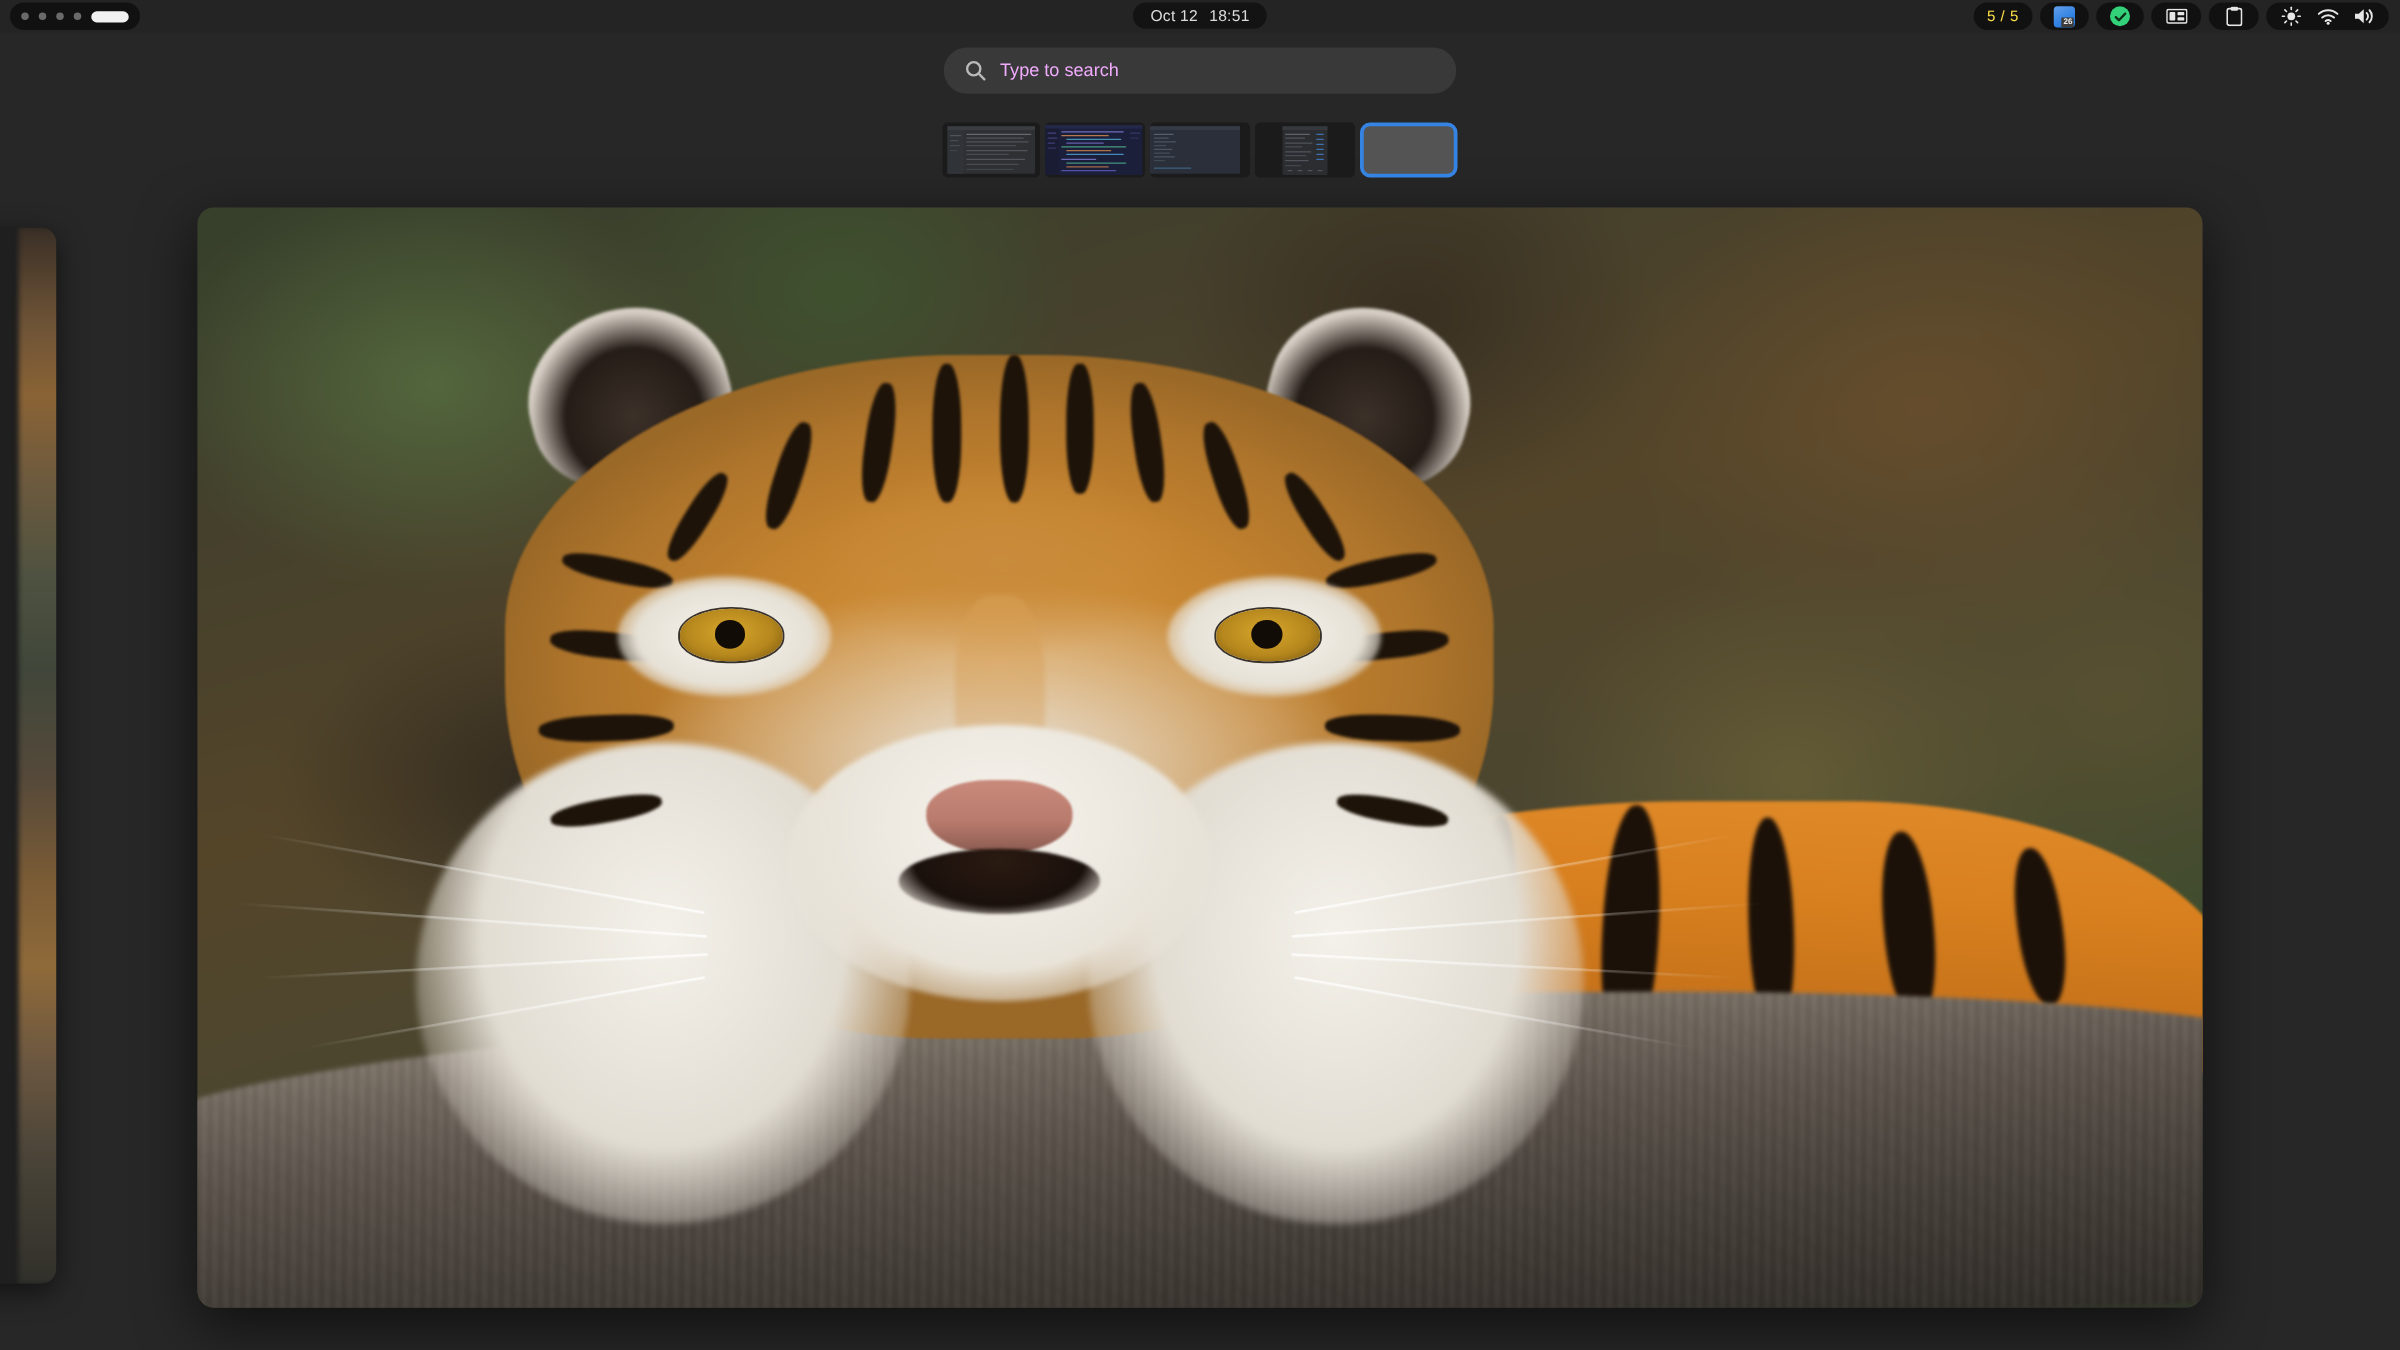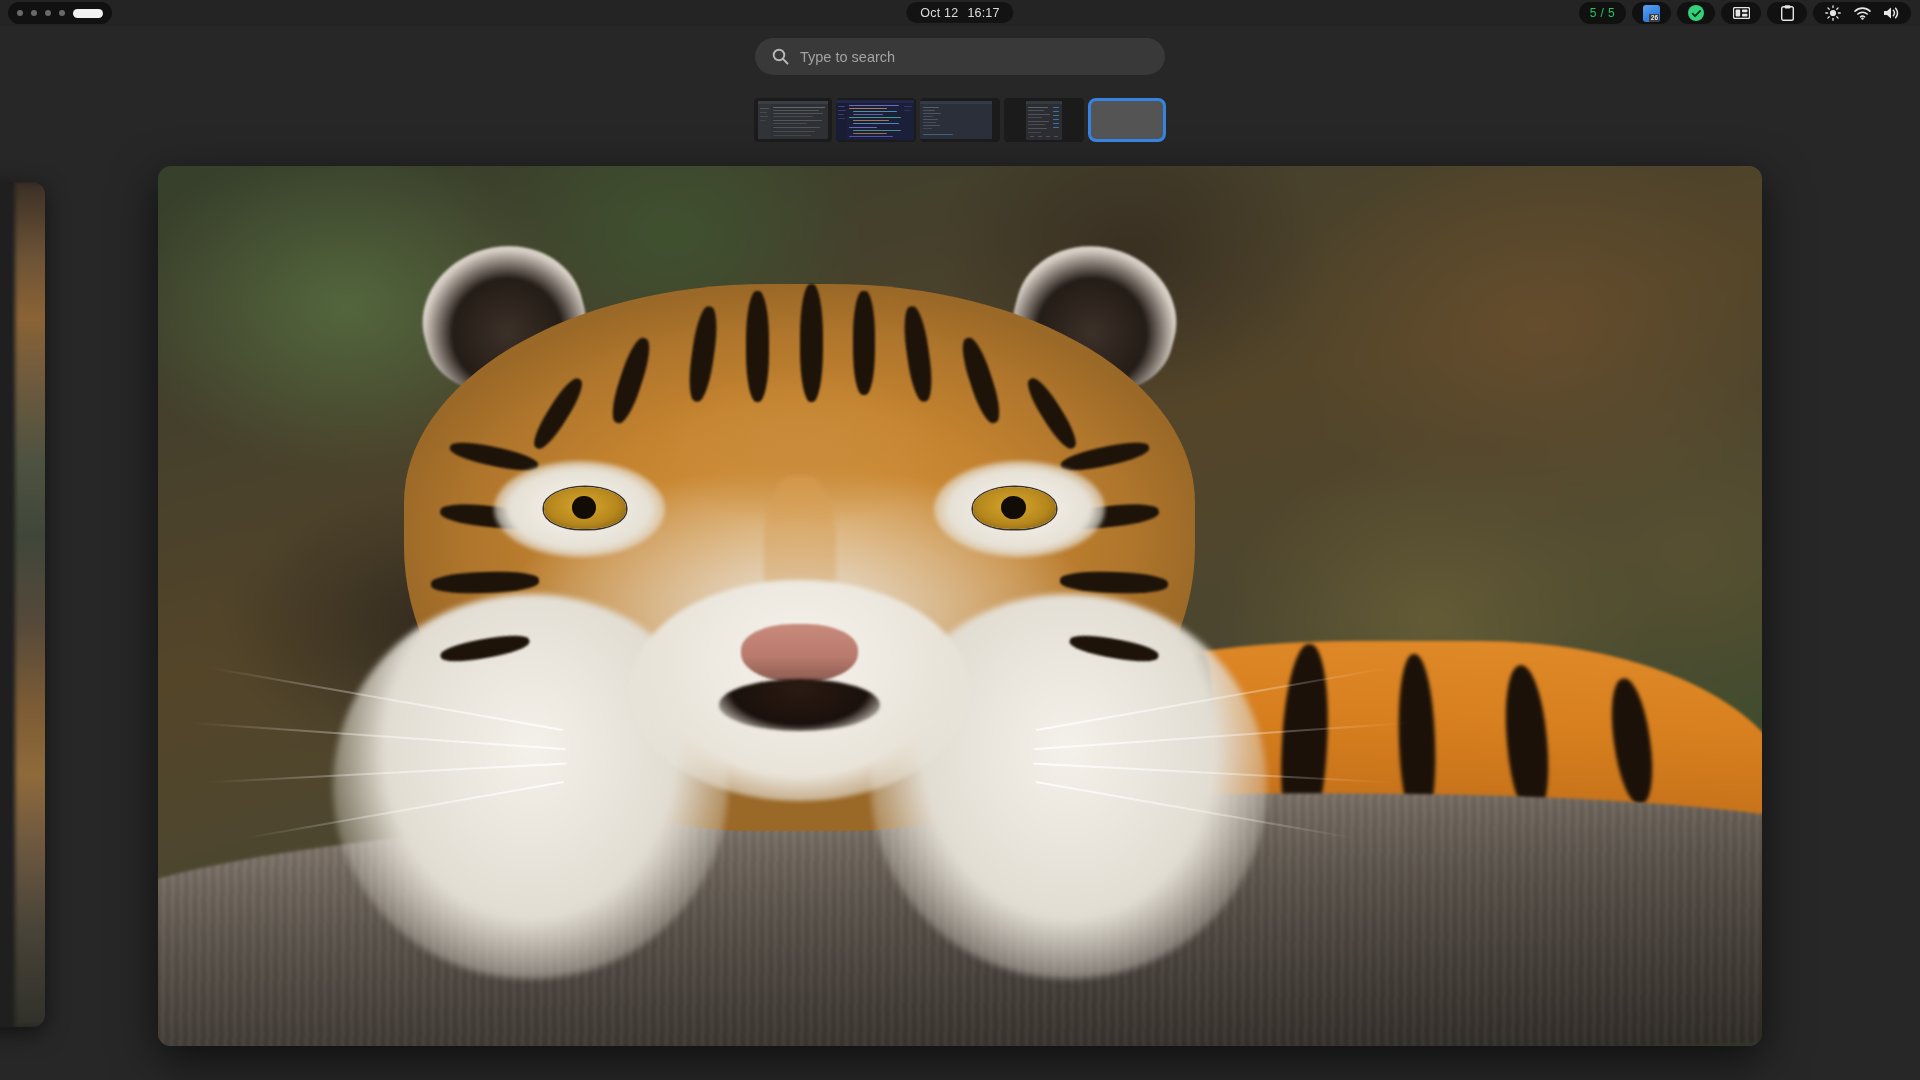--- a/index.html
+++ b/index.html
@@ -38,21 +38,21 @@
 
   
   #panel-right {
     display:flex; align-items:center; gap:6px; margin-right:9px;
   }
   .ind {
     background:#111111; border-radius:12px; height:22px;
     display:flex; align-items:center; justify-content:center;
     padding:0 11px; gap:11px;
   }
-  #ratio-badge { color:#22c55e; font-size:12px; letter-spacing:.4px; }
+  #ratio-badge { color:#fde047; font-size:12px; letter-spacing:.4px; }
 
   .cal-icon {
     width:17px; height:17px; border-radius:3px;
     background:linear-gradient(150deg,#62a0ea 0%,#3584e4 55%,#1c71d8 100%);
     position:relative; overflow:hidden;
   }
   .cal-icon::after {
     content:"26"; position:absolute; right:1px; bottom:0px;
     font-size:6.5px; line-height:8px; font-weight:bold; color:#eaeaea;
     background:#3d3d3d; padding:0 1px 0 1.5px; border-radius:1px;
@@ -70,21 +70,21 @@
   
   #search-entry {
     position:absolute; left:50%; top:38px; transform:translateX(-50%);
     width:410px; height:37px; border-radius:19px;
     background:#393939;
     display:flex; align-items:center; gap:11px; padding:0 17px;
     z-index:30;
   }
   #search-entry .si { flex:0 0 auto; }
   #search-entry .si svg { display:block; stroke:#b9b9b9; fill:none; stroke-width:2; }
-  #search-placeholder { color:#a3a3a3; font-size:14.5px;text-align:center; }
+  #search-placeholder { color:#f0abfc; font-size:14.5px;text-align:center; }
 
   
   #ws-strip {
     position:absolute; left:50%; top:98px; transform:translateX(-50%);
     display:flex; align-items:center; gap:4px; z-index:30;
   }
   .ws-thumb {
     width:78px; height:44px; border-radius:4px;
     background:#1b1b1b; overflow:hidden; position:relative;
   }
@@ -269,21 +269,21 @@
   <div class="panel-pill" id="workspace-dots">
     <div class="ws-dot"></div>
     <div class="ws-dot"></div>
     <div class="ws-dot"></div>
     <div class="ws-dot"></div>
     <div class="ws-dot active"></div>
   </div>
 
   <div id="clock-pill">
     <span>Oct 12</span>
-    <span>16:17</span>
+    <span>18:51</span>
   </div>
 
   <div id="panel-right">
 
     <div class="ind">
       <span id="ratio-badge">5 / 5</span>
     </div>
 
     <div class="ind">
       <div class="cal-icon"></div>

